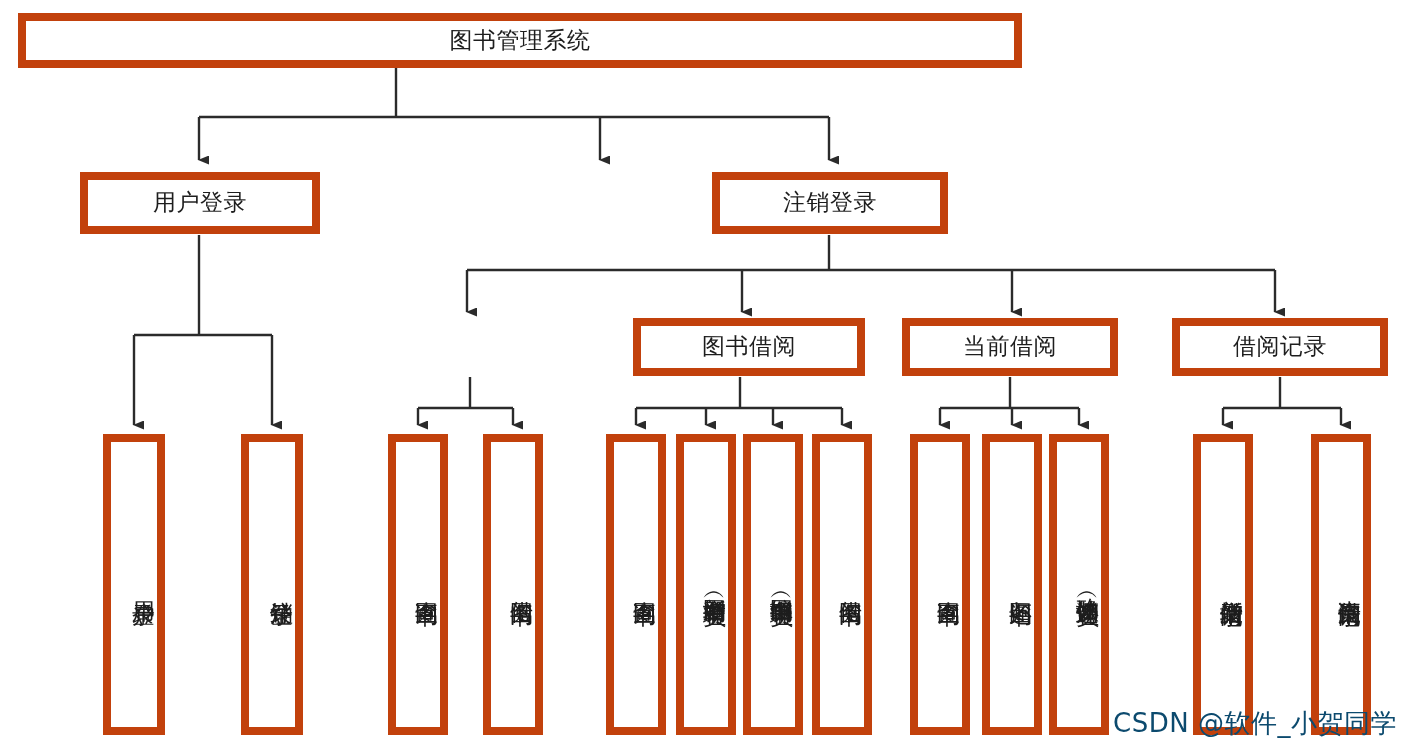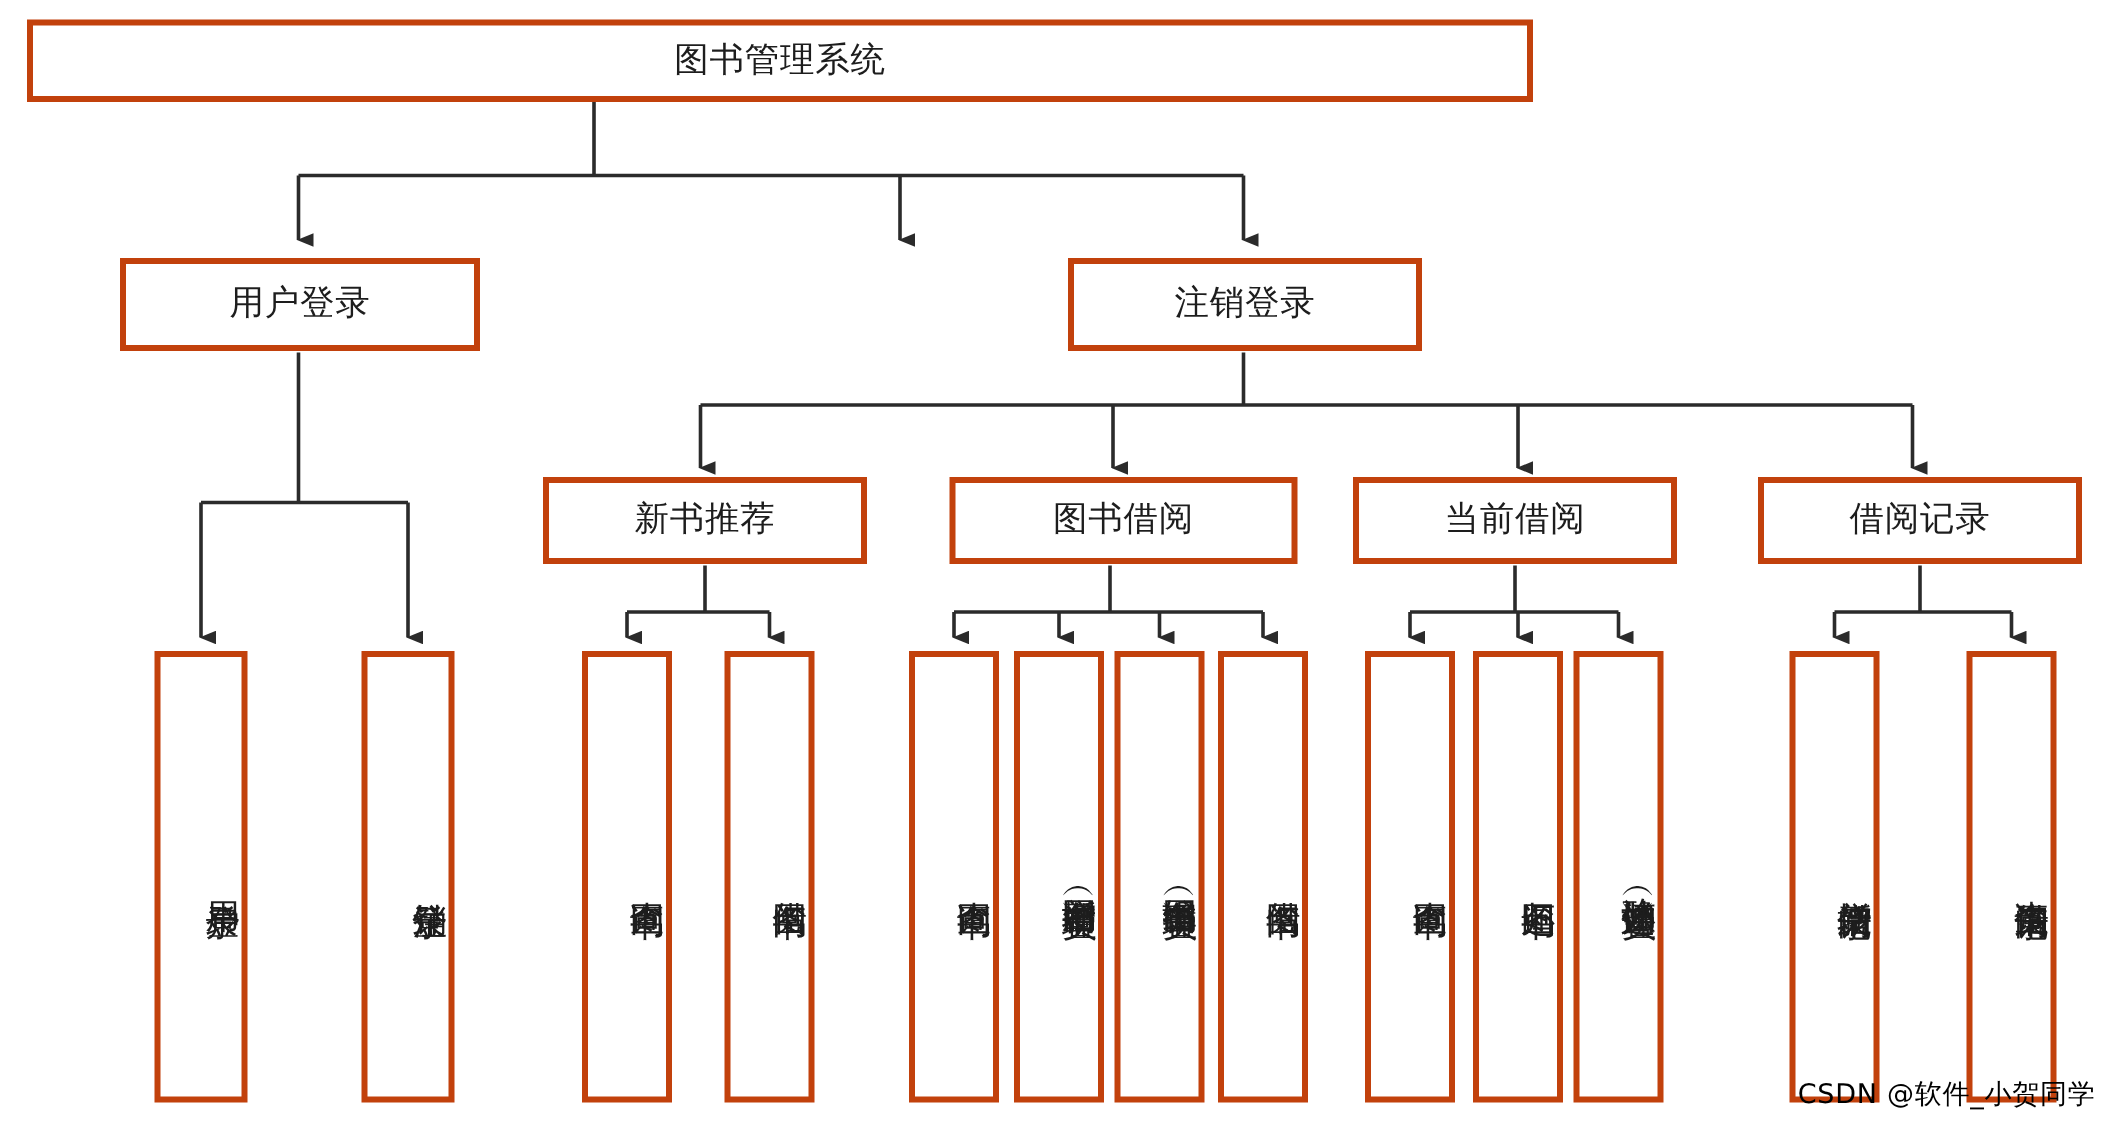--- a/index.html
+++ b/index.html
@@ -13,21 +13,21 @@
   #canvas {
     position: relative;
     width: 1405px;
     height: 747px;
     background: #ffffff;
     overflow: hidden;
   }
   .node {
     position: absolute;
     box-sizing: border-box;
-    border: 4px solid #c2410c;
+    border: 8px solid #c2410c;
     background: #ffffff;
     display: flex;
     align-items: center;
     justify-content: center;
     color: #1d1d1d;
     line-height: 1.18;
   }
   .node.horiz {
     font-size: 23px;
     letter-spacing: 0.5px;
@@ -51,22 +51,22 @@
     left: 0;
     top: 0;
     width: 1405px;
     height: 747px;
     pointer-events: none;
   }
   .watermark {
     position: absolute;
     right: 8px;
     bottom: 6px;
-    font-size: 18px;
-    color: #000000;
+    font-size: 26px;
+    color: #0c4a6e;
     white-space: nowrap;
     letter-spacing: 0.5px;
   }
 </style>
 </head>
 <body>
 
 <div id="canvas">
 
   <svg class="links" viewBox="0 0 1405 747">
@@ -126,23 +126,20 @@
     <span>图书管理系统</span>
   </div>
 
   <div class="node horiz" style="left:80px; top:172px; width:240px; height:62px;">
     <span>用户登录</span>
   </div>
   <div class="node horiz" style="left:712px; top:172px; width:236px; height:62px;">
     <span>注销登录</span>
   </div>
 
-  <div class="node horiz" style="left:362px; top:318px; width:216px; height:58px;">
-    <span>新书推荐</span>
-  </div>
   <div class="node horiz" style="left:633px; top:318px; width:232px; height:58px;">
     <span>图书借阅</span>
   </div>
   <div class="node horiz" style="left:902px; top:318px; width:216px; height:58px;">
     <span>当前借阅</span>
   </div>
   <div class="node horiz" style="left:1172px; top:318px; width:216px; height:58px;">
     <span>借阅记录</span>
   </div>
 

